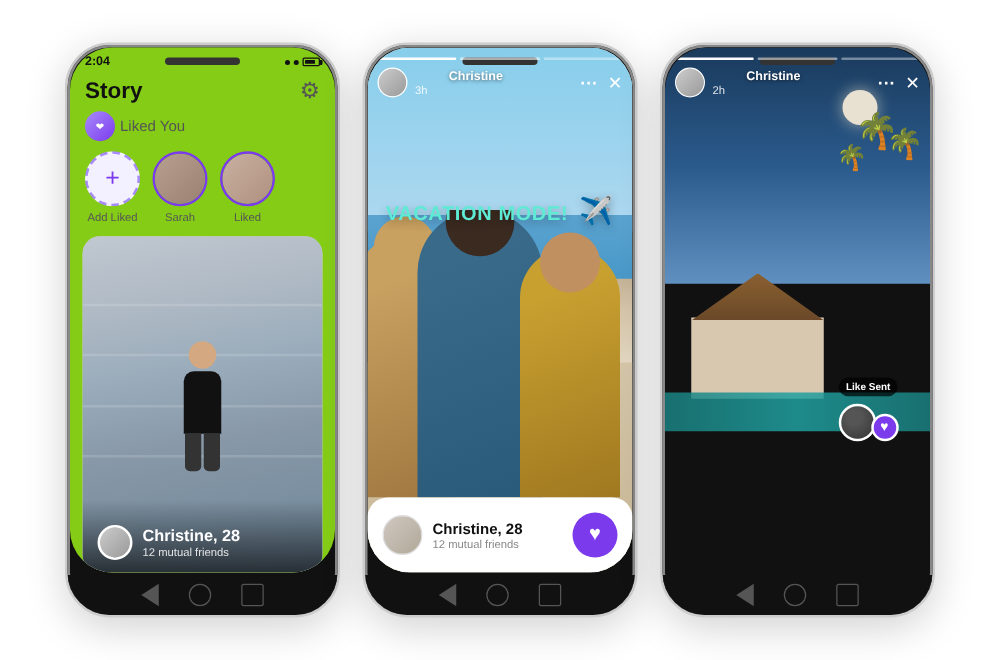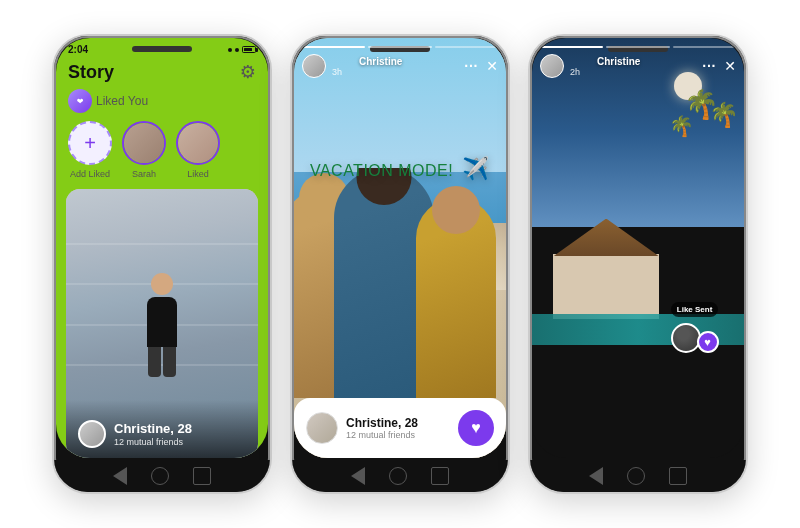--- a/index.html
+++ b/index.html
@@ -423,23 +423,23 @@
       color: white;
       font-size: 14px;
       font-weight: 300;
     }
 
     .vacation-text {
       position: absolute;
       top: 28%;
       left: 50%;
       transform: translateX(-50%);
-      color: #15803d;
+      color: #5eead4;
       font-size: 16px;
-      font-weight: 400;
+      font-weight: 700;
       text-align: center;
       text-shadow: 0 2px 8px rgba(0,0,0,0.3);
       white-space: nowrap;
       z-index: 10;
       letter-spacing: 0.5px;
     }
 
     .plane-emoji {
       font-size: 22px;
       margin-left: 4px;

